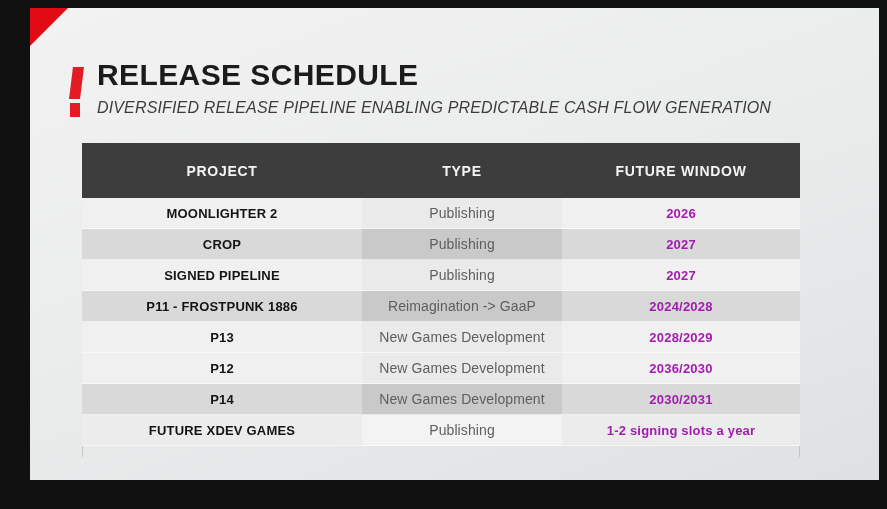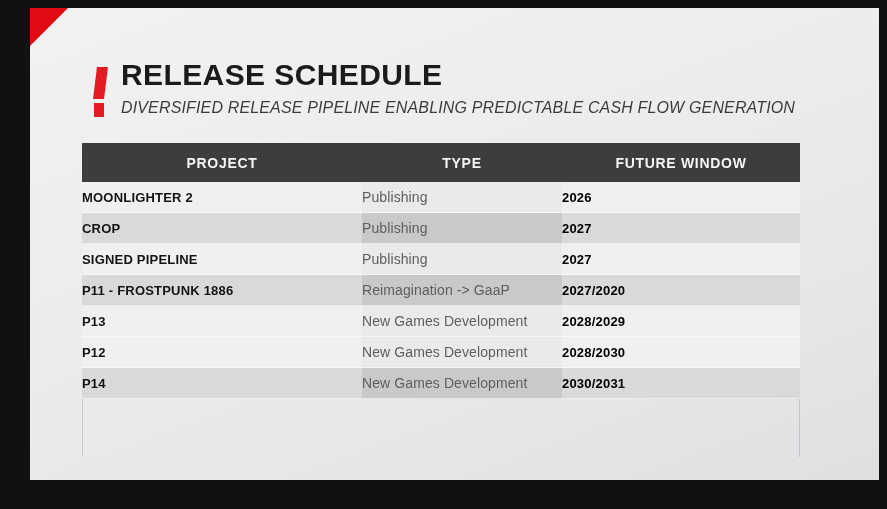--- a/index.html
+++ b/index.html
@@ -40,21 +40,21 @@
     top: 0;
     width: 0;
     height: 0;
     border-top: 38px solid #e20a13;
     border-right: 38px solid transparent;
   }
 
   
   .title-block {
     position: absolute;
-    left: 64px;
+    left: 40px;
     top: 55px;
     width: 780px;
   }
   .title-row {
     position: relative;
     height: 36px;
   }
   .accent-mark {
     position: absolute;
     left: 0;
@@ -114,29 +114,29 @@
   .rs-table col.c-type    { width: 200px; }
   .rs-table col.c-launch  { width: 238px; }
 
   .rs-table thead th {
     background: #3d3d3d;
     color: #f4f4f4;
     font-size: 14px;
     font-weight: bold;
     letter-spacing: 0.7px;
     height: 31px;
-    padding: 4px;
+    padding: 12px;
     text-align: center;
     vertical-align: middle;
   }
 
   .rs-table tbody td {
     height: 30px;
     padding: 0;
-    text-align: left;
+    text-align: center;
     vertical-align: middle;
     border-bottom: 1px solid rgba(255,255,255,0.55);
   }
 
   
   .rs-table tbody tr.odd  td { background: #f0f0f1; }
   .rs-table tbody tr.even td { background: #d9d9da; }
   
   .rs-table tbody tr.odd  td.col-type { background: #eaeaeb; }
   .rs-table tbody tr.even td.col-type { background: #c9c9ca; }
@@ -152,21 +152,21 @@
   }
   .cell-type {
     font-size: 14px;
     font-weight: normal;
     color: #5e5e5e;
     letter-spacing: 0.1px;
   }
   .cell-launch {
     font-size: 13px;
     font-weight: bold;
-    color: #000000;
+    color: #a21caf;
     letter-spacing: 0.2px;
     margin-top: 28px;
   }
 
   
   .vline {
     position: absolute;
     top: 135px;
     width: 1px;
     height: 314px;
@@ -222,34 +222,39 @@
             <td class="cell-launch col-launch">2027</td>
           </tr>
           <tr class="odd">
             <td class="cell-project col-project">SIGNED PIPELINE</td>
             <td class="cell-type col-type">Publishing</td>
             <td class="cell-launch col-launch">2027</td>
           </tr>
           <tr class="even">
             <td class="cell-project col-project">P11 - FROSTPUNK 1886</td>
             <td class="cell-type col-type">Reimagination -&gt; GaaP</td>
-            <td class="cell-launch col-launch">2027/2020</td>
+            <td class="cell-launch col-launch">2024/2028</td>
           </tr>
           <tr class="odd">
             <td class="cell-project col-project">P13</td>
             <td class="cell-type col-type">New Games Development</td>
             <td class="cell-launch col-launch">2028/2029</td>
           </tr>
           <tr class="odd">
             <td class="cell-project col-project">P12</td>
             <td class="cell-type col-type">New Games Development</td>
-            <td class="cell-launch col-launch">2028/2030</td>
+            <td class="cell-launch col-launch">2036/2030</td>
           </tr>
           <tr class="even">
             <td class="cell-project col-project">P14</td>
             <td class="cell-type col-type">New Games Development</td>
             <td class="cell-launch col-launch">2030/2031</td>
           </tr>
+          <tr class="odd last">
+            <td class="cell-project col-project">FUTURE XDEV GAMES</td>
+            <td class="cell-type col-type">Publishing</td>
+            <td class="cell-launch col-launch">1-2 signing slots a year</td>
+          </tr>
         </tbody>
     </table>
 
   </div>
 </div>
 
 </body></html>

